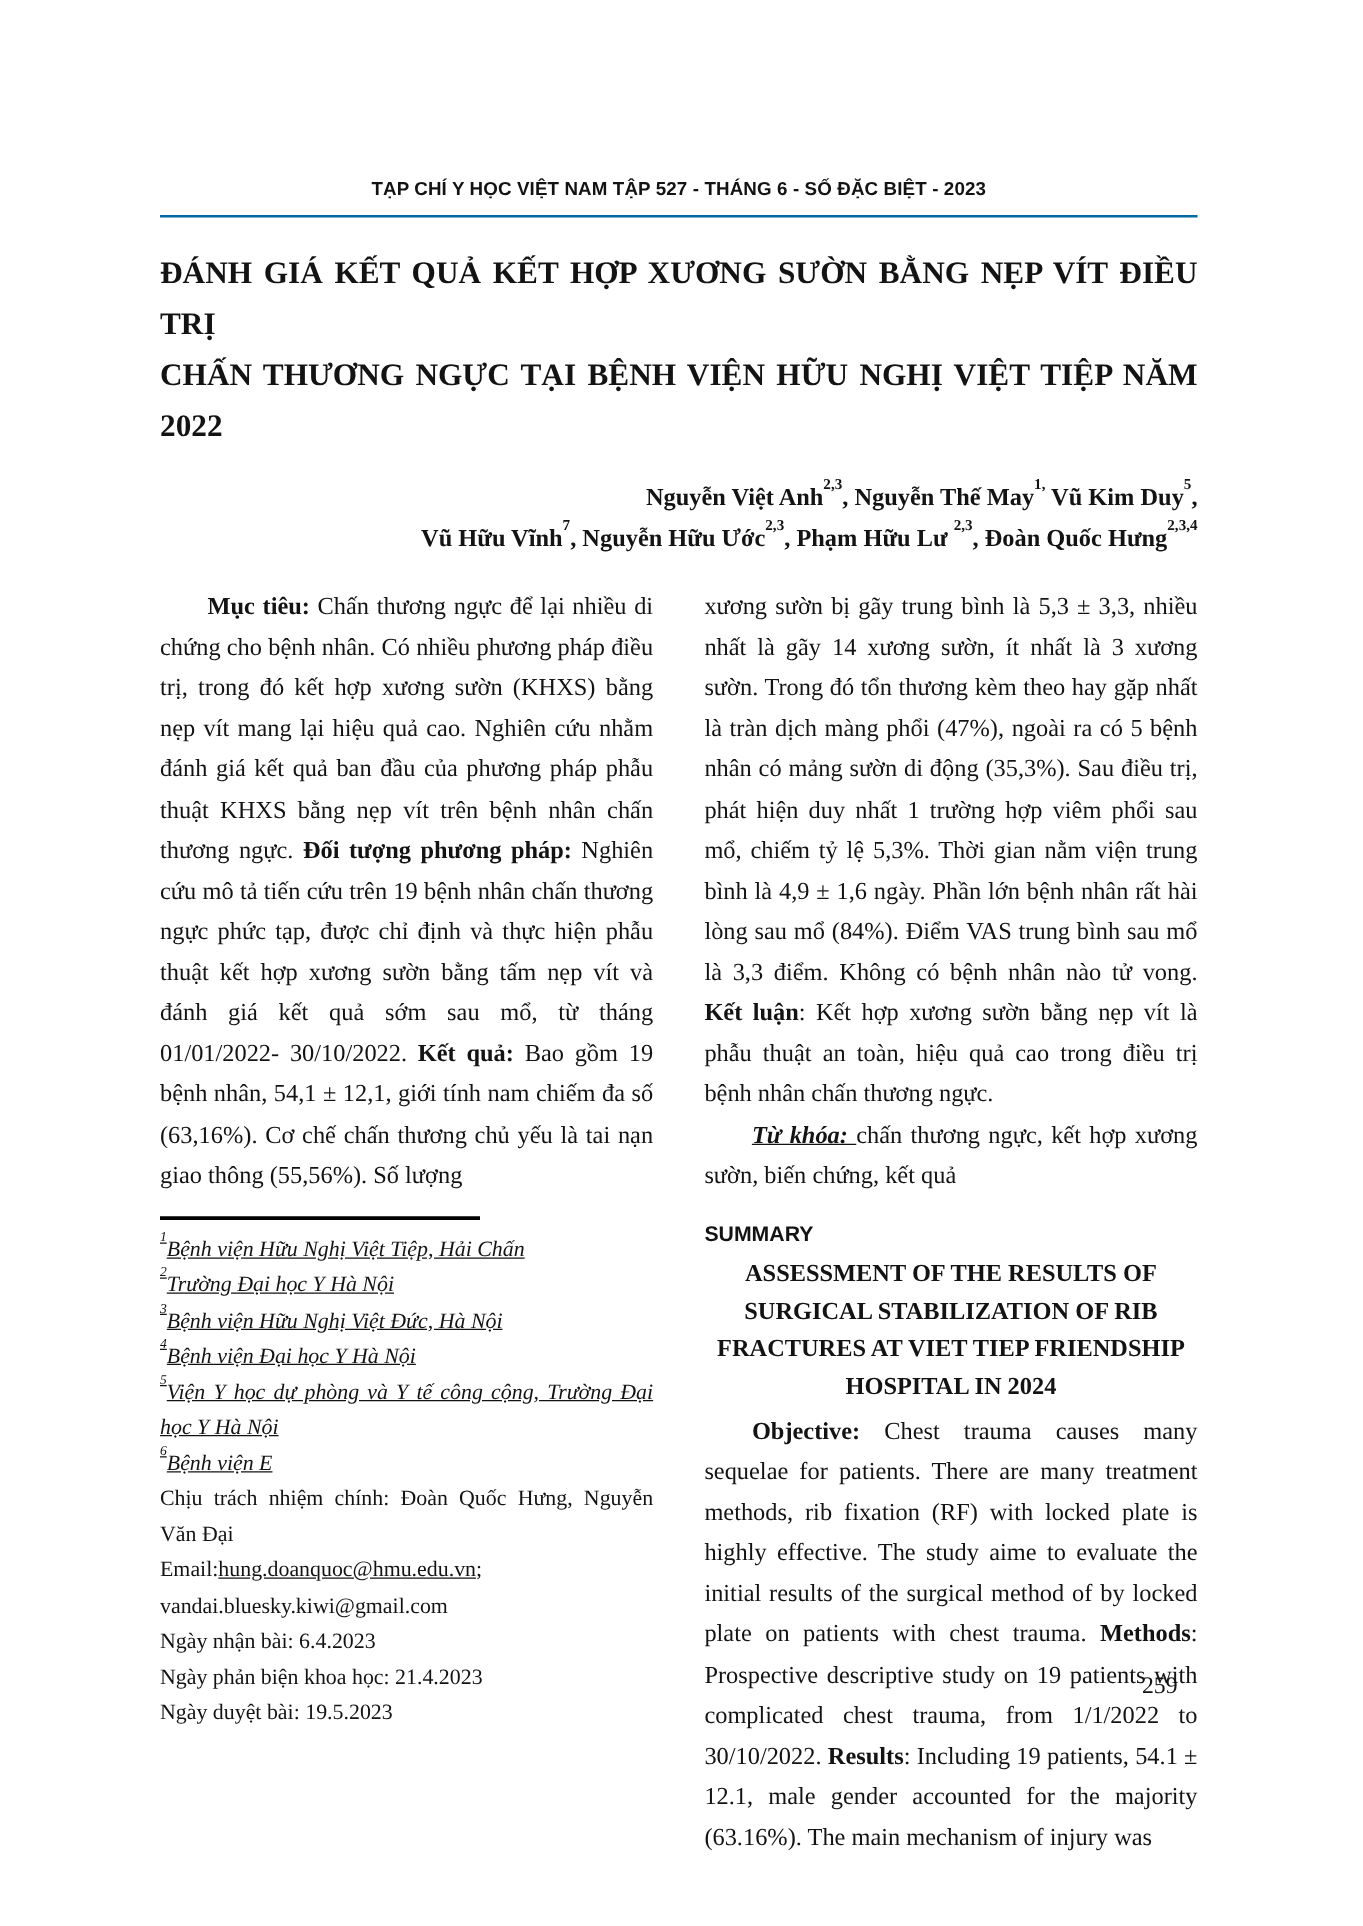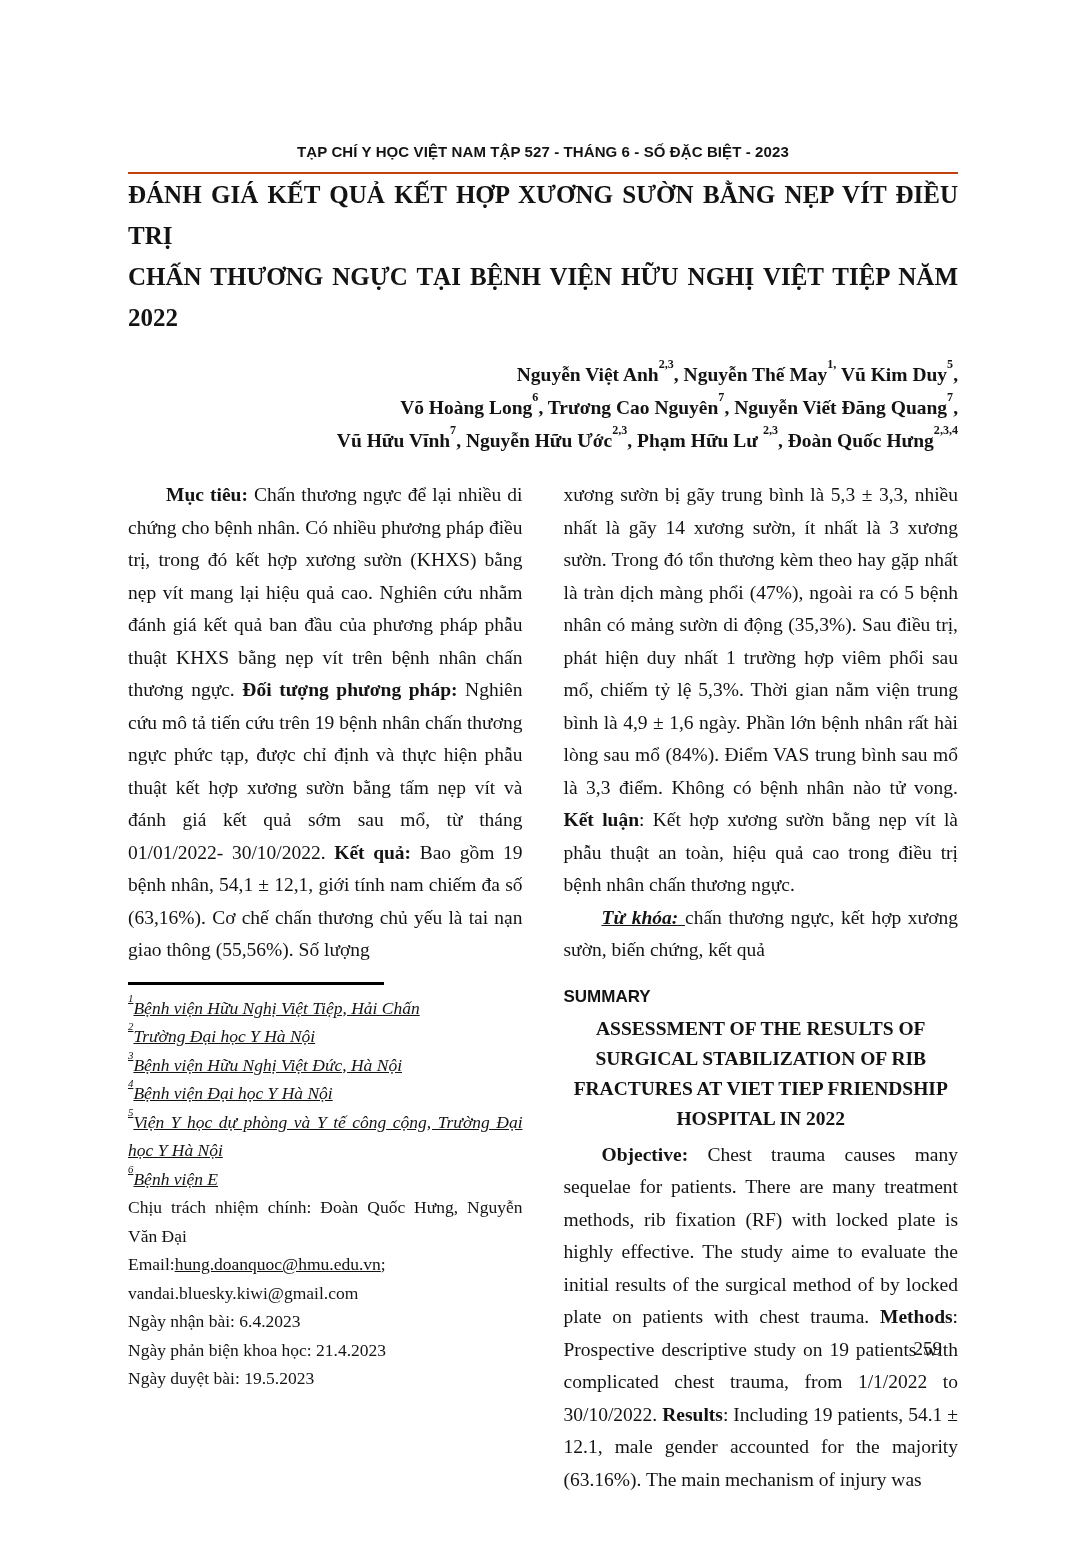--- a/index.html
+++ b/index.html
@@ -10,23 +10,24 @@
     background:#ffffff;color:#131313;
     font-family:"Liberation Serif","DejaVu Serif",serif;
     padding:142px 132px 0 128px;
     box-sizing:border-box;
     overflow:hidden;
   }
   .journal-header{
     font-family:"Liberation Sans","DejaVu Sans",sans-serif;
     font-weight:700;font-size:15px;line-height:19px;
     text-align:center;letter-spacing:0.1px;
-    padding-bottom:11px;border-bottom:2px solid #c2410c;
+    padding-bottom:11px;border-bottom:2px solid #0369a1;
   }
   .article-title{
+    margin-top:24px;
     font-weight:700;font-size:25px;line-height:41px;
     text-align:justify;text-align-last:justify;
   }
   .authors{
     margin-top:20px;
     font-weight:700;font-size:19.5px;line-height:33px;
     text-align:right;
   }
   .columns{display:flex;gap:41px;margin-top:22px;}
   .col{flex:1 1 0;min-width:0;font-size:19.5px;line-height:32.5px;text-align:justify;}
@@ -60,21 +61,20 @@
     <span>TẠP CHÍ Y HỌC VIỆT NAM TẬP 527 - THÁNG 6 - SỐ ĐẶC BIỆT - 2023</span>
   </div>
 
   <div class="article-title">
     <span>ĐÁNH GIÁ KẾT QUẢ KẾT HỢP XƯƠNG SƯỜN BẰNG NẸP VÍT ĐIỀU TRỊ</span><br>
     <span>CHẤN THƯƠNG NGỰC TẠI BỆNH VIỆN HỮU NGHỊ VIỆT TIỆP NĂM 2022</span>
   </div>
 
   <div class="authors">
       <div class="author-line"><span>Nguyễn Việt Anh</span><sup>2,3</sup><span>, Nguyễn Thế May</span><sup>1,</sup><span> Vũ Kim Duy</span><sup>5</sup><span>,</span></div>
-      <div class="author-line"><span>Võ Hoàng Long</span><sup>6</sup><span>, Trương Cao Nguyên</span><sup>7</sup><span>, Nguyễn Viết Đăng Quang</span><sup>7</sup><span>,</span></div>
       <div class="author-line"><span>Vũ Hữu Vĩnh</span><sup>7</sup><span>, Nguyễn Hữu Ước</span><sup>2,3</sup><span>, Phạm Hữu Lư </span><sup>2,3</sup><span>, Đoàn Quốc Hưng</span><sup>2,3,4</sup></div>
     </div>
 
   <div class="columns">
 
     <div class="col">
       <p class="par indent"><span class="b">Mục tiêu: </span><span>Chấn thương ngực để lại nhiều di chứng cho bệnh nhân. Có nhiều phương pháp điều trị, trong đó kết hợp xương sườn (KHXS) bằng nẹp vít mang lại hiệu quả cao. Nghiên cứu nhằm đánh giá kết quả ban đầu của phương pháp phẫu thuật KHXS bằng nẹp vít trên bệnh nhân chấn thương ngực. </span><span class="b">Đối tượng phương pháp: </span><span>Nghiên cứu mô tả tiến cứu trên 19 bệnh nhân chấn thương ngực phức tạp, được chỉ định và thực hiện phẫu thuật kết hợp xương sườn bằng tấm nẹp vít và đánh giá kết quả sớm sau mổ, từ tháng 01/01/2022- 30/10/2022. </span><span class="b">Kết quả: </span><span>Bao gồm 19 bệnh nhân, 54,1 ± 12,1, giới tính nam chiếm đa số (63,16%). Cơ chế chấn thương chủ yếu là tai nạn giao thông (55,56%). Số lượng</span></p>
       <div class="footnote-rule"></div>
       <div class="footnotes">
           <div class="fn-line"><sup class="i">1</sup><span class="i">Bệnh viện Hữu Nghị Việt Tiệp, Hải Chấn</span></div>
@@ -89,21 +89,21 @@
           <div class="fn-line"><span>Ngày nhận bài: 6.4.2023</span></div>
           <div class="fn-line"><span>Ngày phản biện khoa học: 21.4.2023</span></div>
           <div class="fn-line"><span>Ngày duyệt bài: 19.5.2023</span></div>
         </div>
     </div>
 
     <div class="col">
       <p class="par"><span>xương sườn bị gãy trung bình là 5,3 ± 3,3, nhiều nhất là gãy 14 xương sườn, ít nhất là 3 xương sườn. Trong đó tổn thương kèm theo hay gặp nhất là tràn dịch màng phổi (47%), ngoài ra có 5 bệnh nhân có mảng sườn di động (35,3%). Sau điều trị, phát hiện duy nhất 1 trường hợp viêm phổi sau mổ, chiếm tỷ lệ 5,3%. Thời gian nằm viện trung bình là 4,9 ± 1,6 ngày. Phần lớn bệnh nhân rất hài lòng sau mổ (84%). Điểm VAS trung bình sau mổ là 3,3 điểm. Không có bệnh nhân nào tử vong. </span><span class="b">Kết luận</span><span>: Kết hợp xương sườn bằng nẹp vít là phẫu thuật an toàn, hiệu quả cao trong điều trị bệnh nhân chấn thương ngực.</span></p>
       <p class="par indent"><span class="b i">Từ khóa: </span><span>chấn thương ngực, kết hợp xương sườn, biến chứng, kết quả</span></p>
       <div class="section-heading summary-head">SUMMARY</div>
-      <div class="summary-title">ASSESSMENT OF THE RESULTS OF SURGICAL STABILIZATION OF RIB FRACTURES AT VIET TIEP FRIENDSHIP HOSPITAL IN 2022</div>
+      <div class="summary-title">ASSESSMENT OF THE RESULTS OF SURGICAL STABILIZATION OF RIB FRACTURES AT VIET TIEP FRIENDSHIP HOSPITAL IN 2024</div>
       <p class="par indent"><span class="b">Objective: </span><span>Chest trauma causes many sequelae for patients. There are many treatment methods, rib fixation (RF) with locked plate is highly effective. The study aime to evaluate the initial results of the surgical method of by locked plate on patients with chest trauma. </span><span class="b">Methods</span><span>: Prospective descriptive study on 19 patients with complicated chest trauma, from 1/1/2022 to 30/10/2022. </span><span class="b">Results</span><span>: Including 19 patients, 54.1 ± 12.1, male gender accounted for the majority (63.16%). The main mechanism of injury was</span></p>
     </div>
 
   </div>
 
   <div class="page-number">259</div>
 
 </div>
 
 </body></html>

